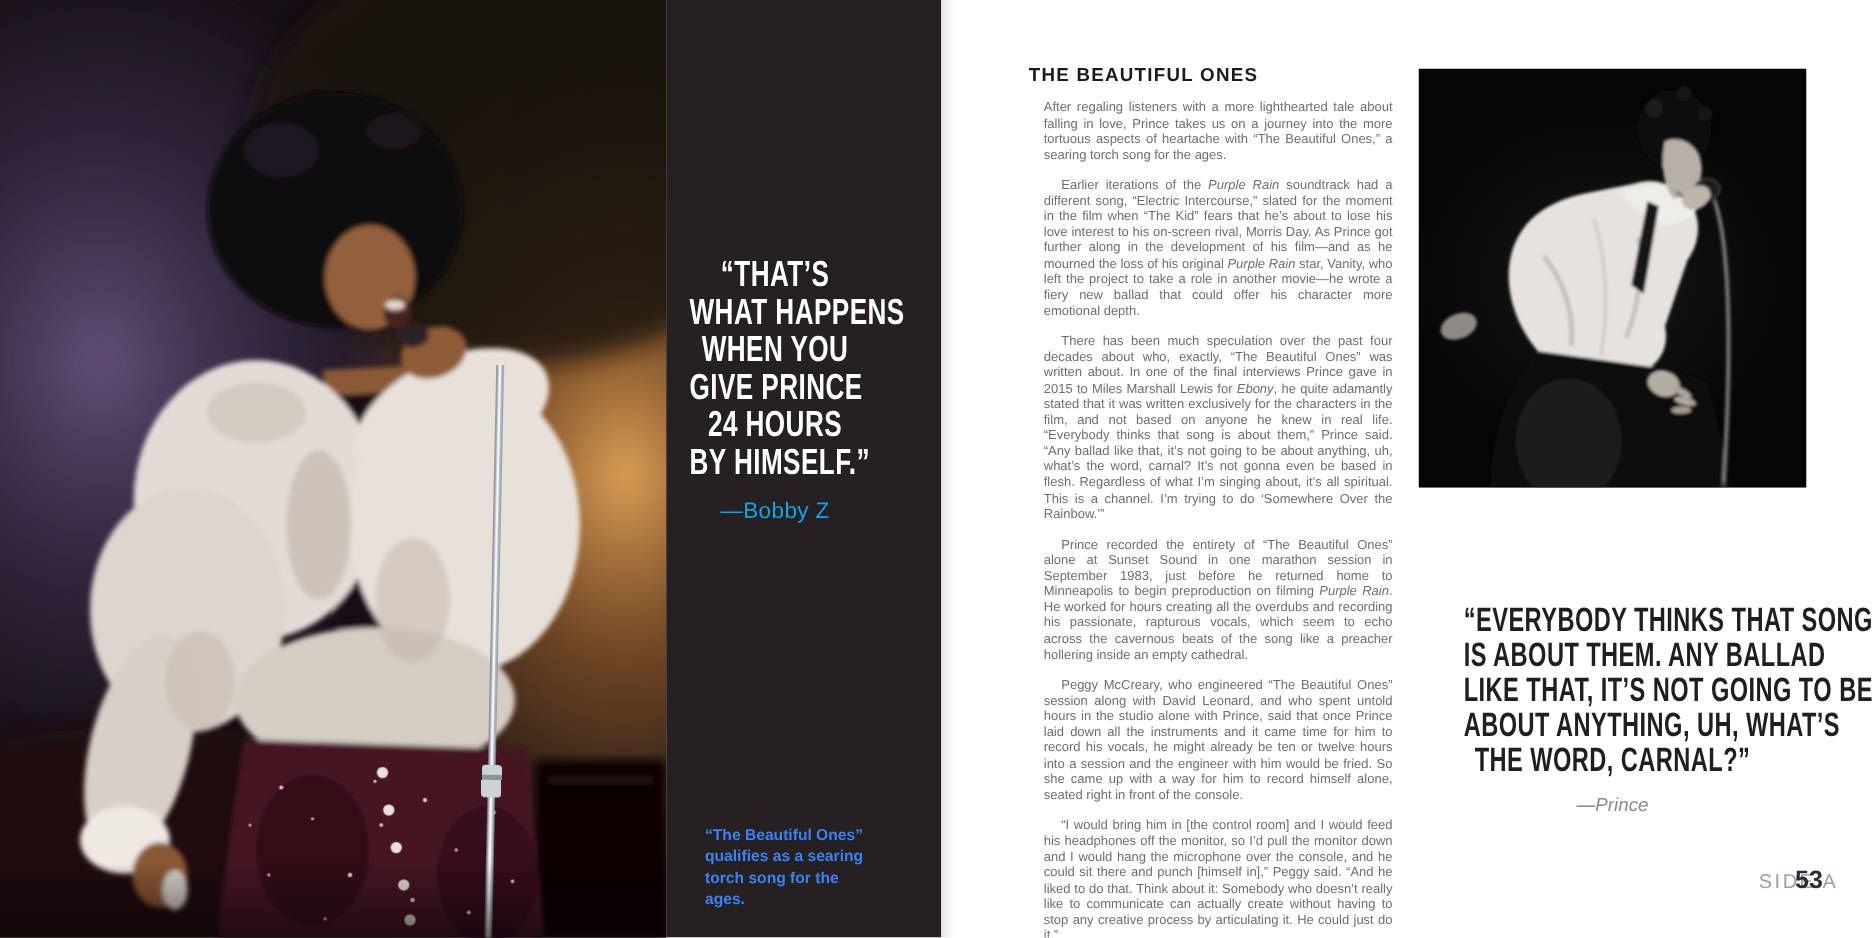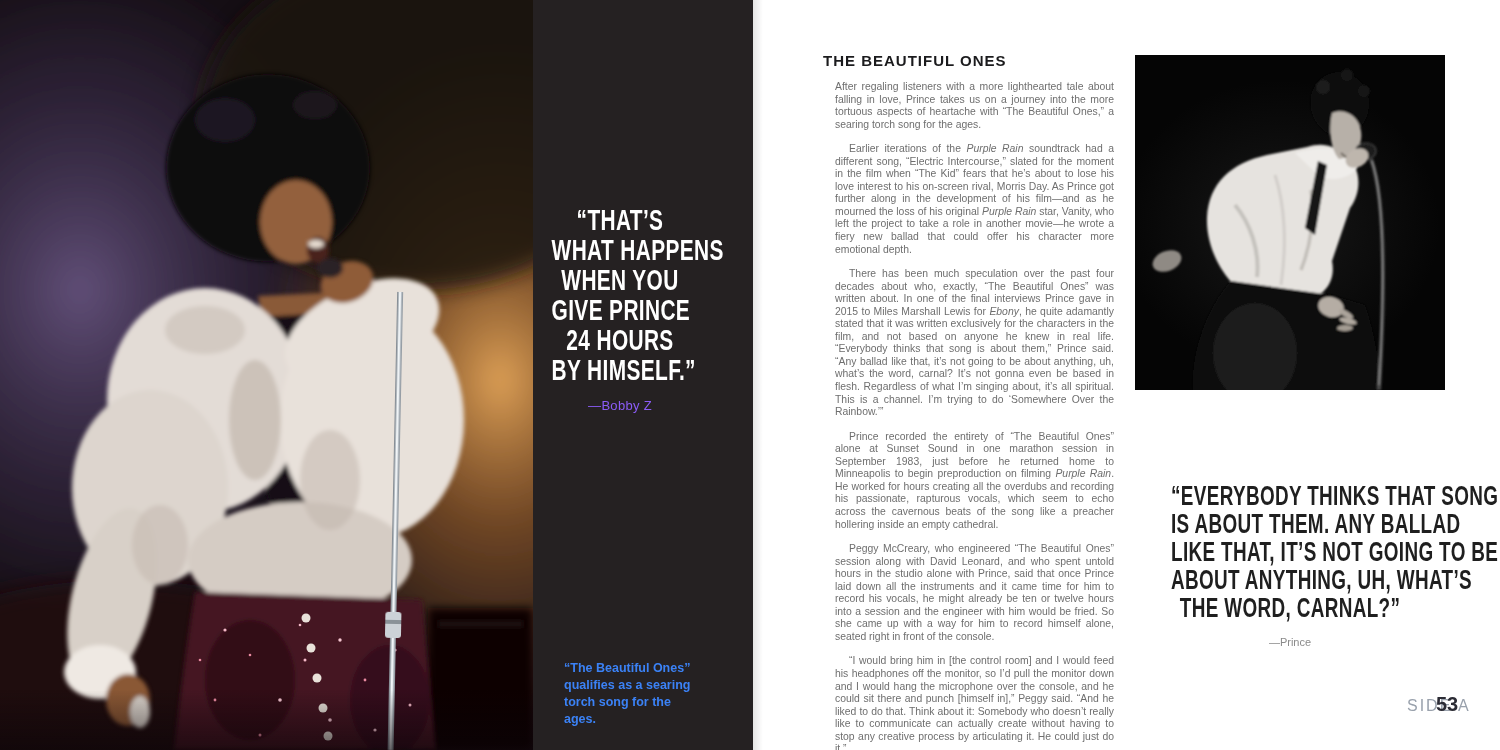--- a/index.html
+++ b/index.html
@@ -8,21 +8,21 @@
   .spread{position:absolute;inset:0;}
 
   
   .photo-left{position:absolute;left:0;top:0;width:533px;height:750px;overflow:hidden;background:#150e14;}
   .photo-left svg{display:block;}
   .black-panel{position:absolute;left:533px;top:0;width:220px;height:750px;background:#252122;}
 
   .quote-block{position:absolute;left:-8px;top:205px;width:190px;text-align:center;color:#ffffff;}
   .qline{font-weight:700;font-size:29px;line-height:30px;white-space:nowrap;
          transform:scaleX(0.72);transform-origin:50% 50%;letter-spacing:0.5px;}
-  .q-attr{margin-top:13px;font-size:13px;color:#8b5cf6;letter-spacing:0.3px;}
+  .q-attr{margin-top:13px;font-size:18px;color:#0ea5e9;letter-spacing:0.3px;}
 
   .panel-caption{position:absolute;left:31px;top:660px;width:140px;color:#3b82f6;
                  font-size:12.5px;font-weight:700;line-height:17px;}
 
   
   .right-page{position:absolute;left:753px;top:0;width:747px;height:750px;background:#ffffff;}
   .fold-shadow{position:absolute;left:0;top:0;width:10px;height:750px;
                background:linear-gradient(90deg,rgba(0,0,0,0.10),rgba(0,0,0,0));}
 
   .article{position:absolute;left:70px;top:52px;width:303px;}
@@ -32,21 +32,21 @@
   .article-body p.indent{text-indent:14px;}
   .italic{font-style:italic;}
 
   .photo-col{position:absolute;left:382px;top:55px;width:310px;}
   .bw-photo{width:310px;height:335px;background:#050505;overflow:hidden;}
   .photo-caption{margin-top:16px;font-size:10.6px;font-weight:700;line-height:14.4px;color:#3e3e3e;}
 
   .pull-quote{position:absolute;left:367px;top:482px;width:340px;text-align:center;color:#1f1f1f;}
   .pq-line{font-weight:700;font-size:27px;line-height:28px;white-space:nowrap;
            transform:scaleX(0.70);transform-origin:50% 50%;letter-spacing:0.5px;}
-  .pq-attr{margin-top:14px;font-size:11px;color:#8a8a8a;}
+  .pq-attr{margin-top:14px;font-size:15px;color:#8a8a8a;font-style:italic;}
 
   .footer-side{position:absolute;left:622px;top:697px;font-size:16px;letter-spacing:2px;color:#99a1ac;margin-left:32px;}
   .footer-page{position:absolute;left:683px;top:693px;font-size:20px;font-weight:700;color:#2c2c35;}
 </style>
 </head>
 <body>
 
 <div class="spread">
 
   <div class="photo-left">

